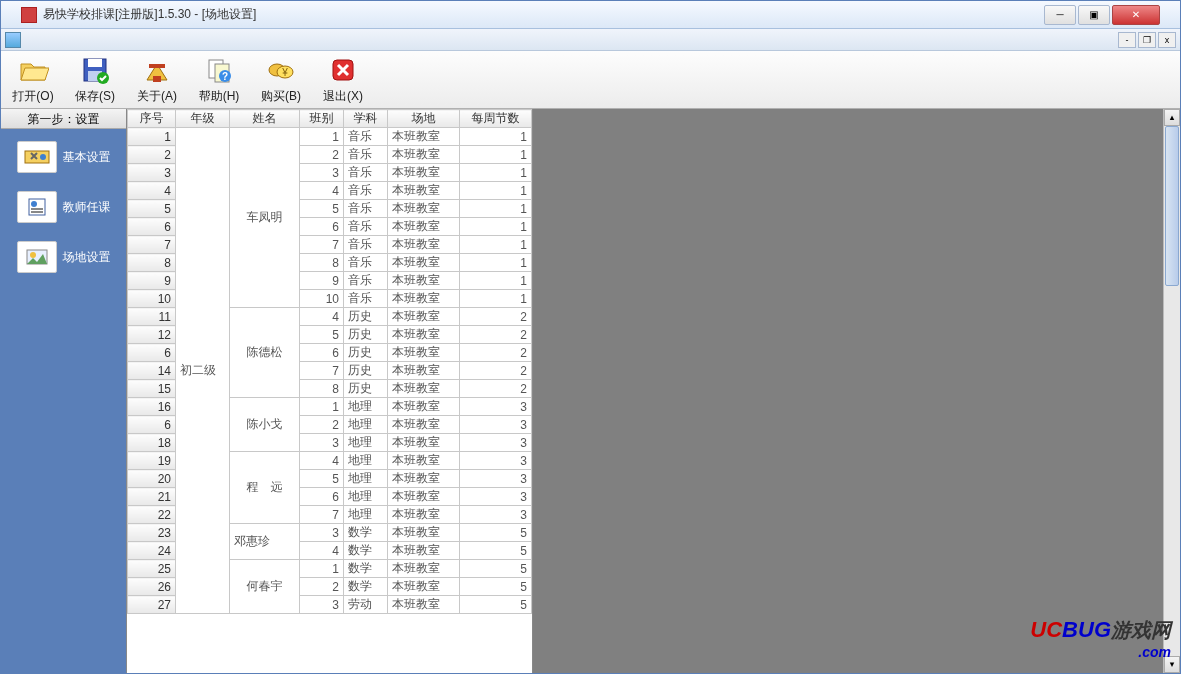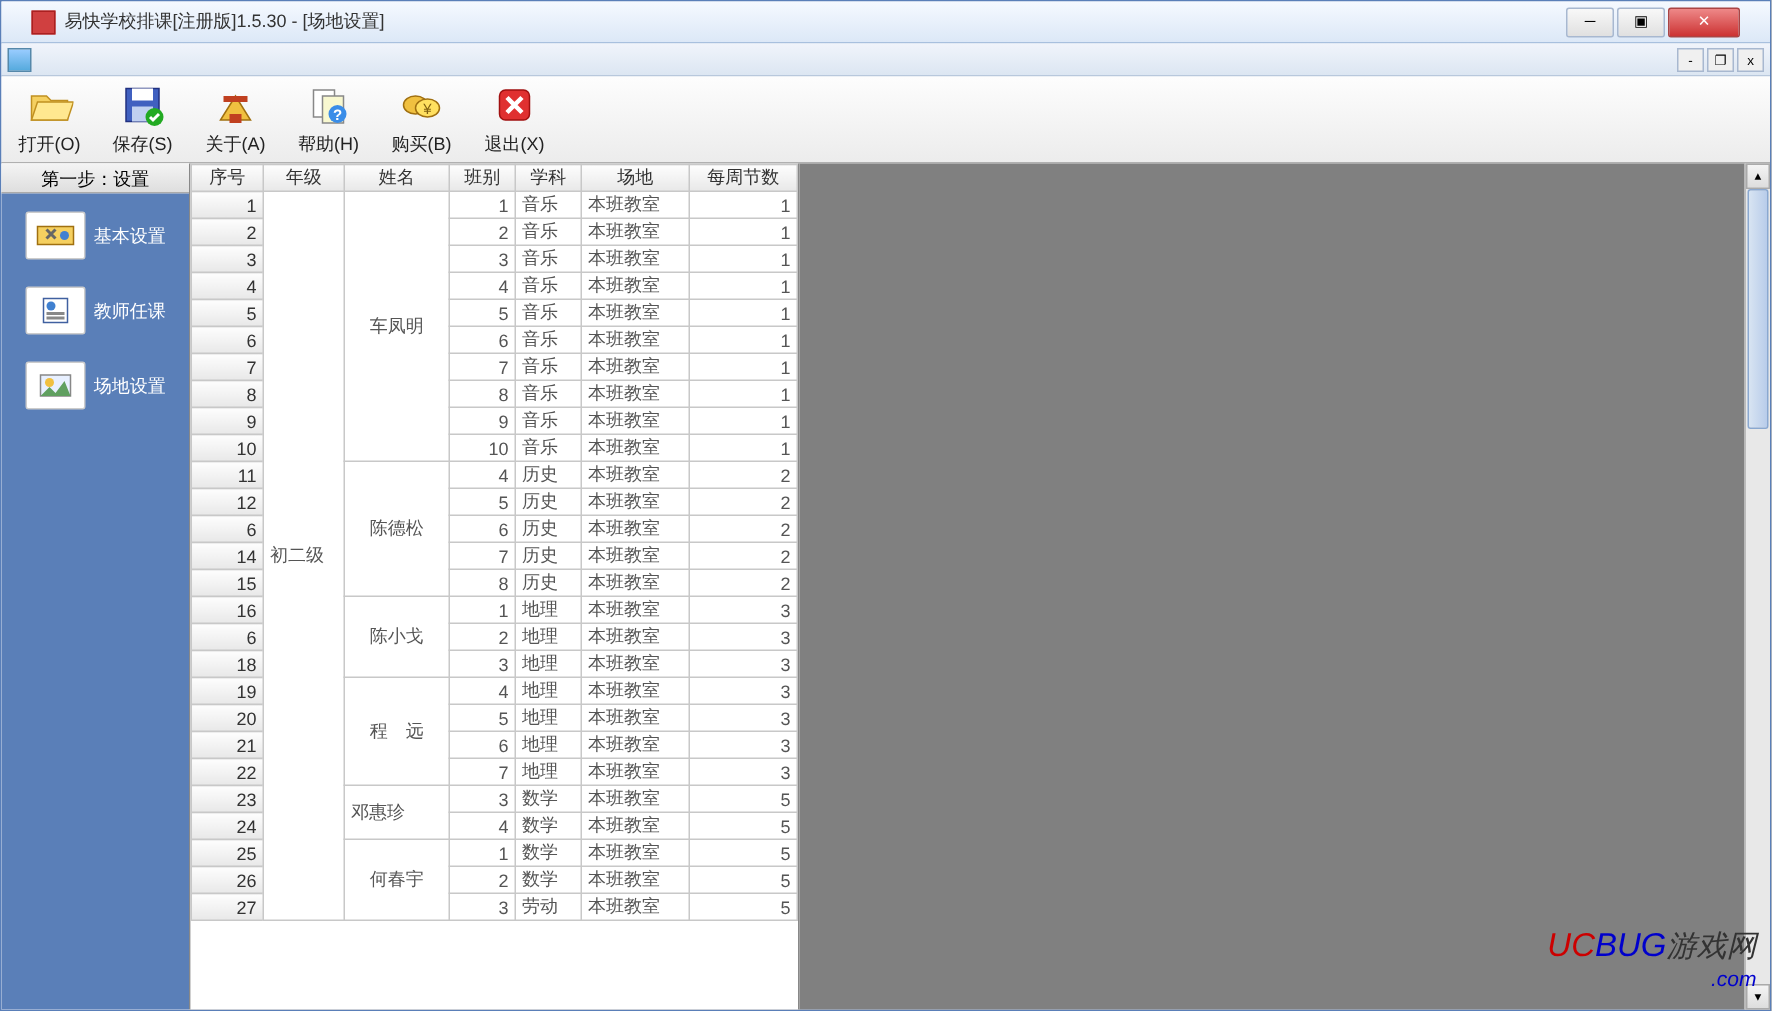--- a/index.html
+++ b/index.html
@@ -42,21 +42,21 @@
 .grid th { background: linear-gradient(#fdfdfd,#e8e8e8); color: #333; font-weight: normal; text-align: center; }
 .grid td.rh { background: linear-gradient(#fdfdfd,#e8e8e8); text-align: right; color: #333; }
 .grid td.num { text-align: right; }
 .vscroll { width: 17px; background: #e8e8e8; border-left: 1px solid #bbb; position: relative; margin-left: auto; }
 .vscroll-thumb { position: absolute; top: 17px; left: 1px; right: 1px; height: 160px; background: linear-gradient(90deg,#d8e4f2,#b8ccea); border: 1px solid #8aa8d0; border-radius: 2px; }
 .vscroll-btn { position: absolute; left: 0; right: 0; height: 17px; background: linear-gradient(#f4f4f4,#ddd); border: 1px solid #aaa; text-align: center; font-size: 9px; line-height: 15px; }
 
 .statusbar { height: 22px; background: linear-gradient(#f4f4f4,#e0e0e0); border-top: 1px solid #aaa; display: flex; align-items: center; font-size: 12px; color: #444; }
 .statusbar .cell { padding: 0 8px; border-right: 1px solid #bbb; height: 100%; line-height: 22px; white-space: nowrap; }
 
-.watermark { position: absolute; right: 10px; bottom: 14px; font-size: 22px; font-weight: normal; font-style: italic; pointer-events: none; margin-left: 39px; }
+.watermark { position: absolute; right: 10px; bottom: 14px; font-size: 22px; font-weight: bold; font-style: italic; pointer-events: none; margin-left: 39px; }
 .watermark .uc { color: #c00; } .watermark .bug { color: #00c; } .watermark .cn { color: #333; font-size: 20px; }
 .watermark .com { display:block; text-align:right; color:#00c; font-size:14px; font-style: italic; }
 
 svg { display: block; }
 </style>
 </head>
 <body>
 
 <div class="window">
   <div class="titlebar">

